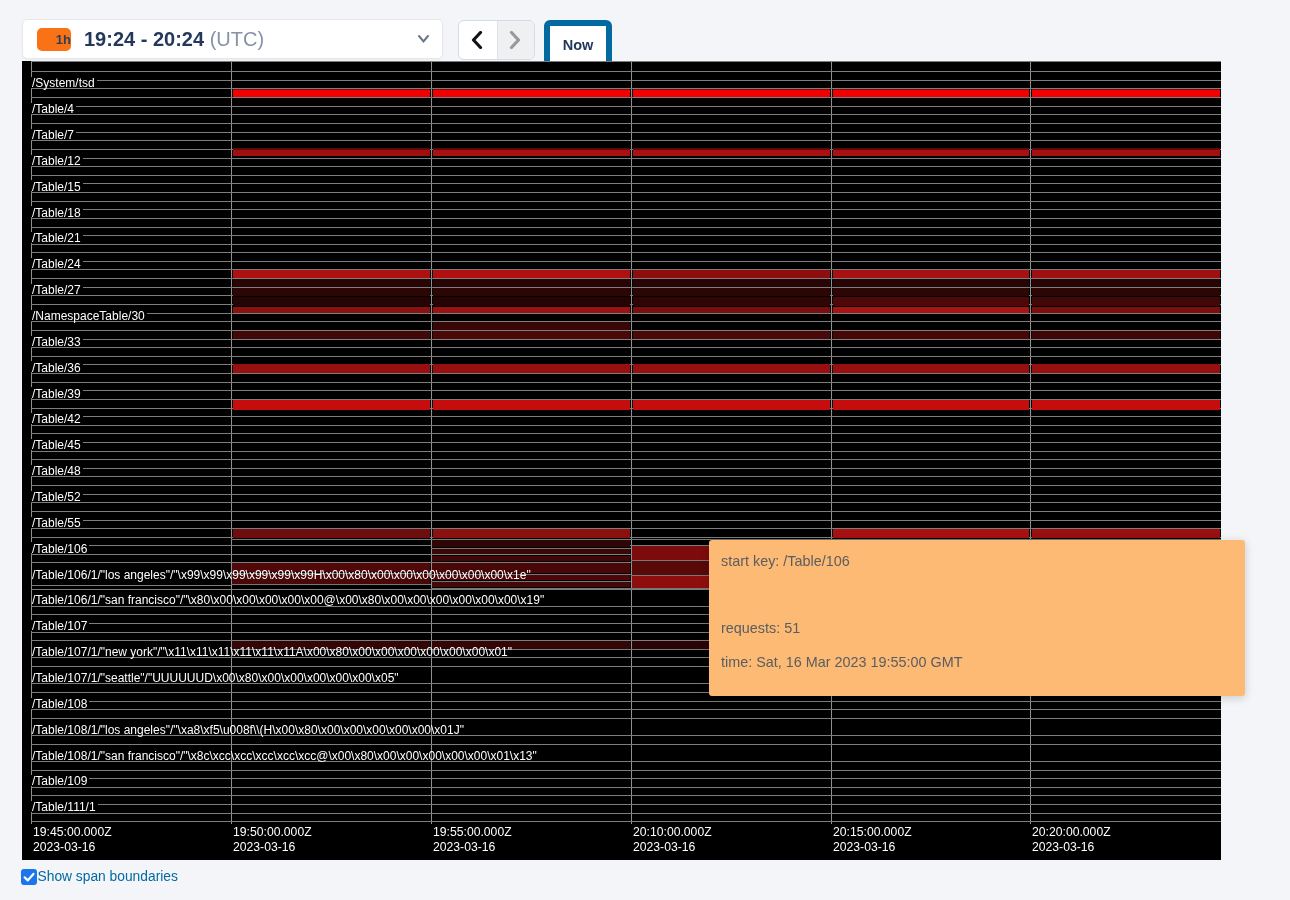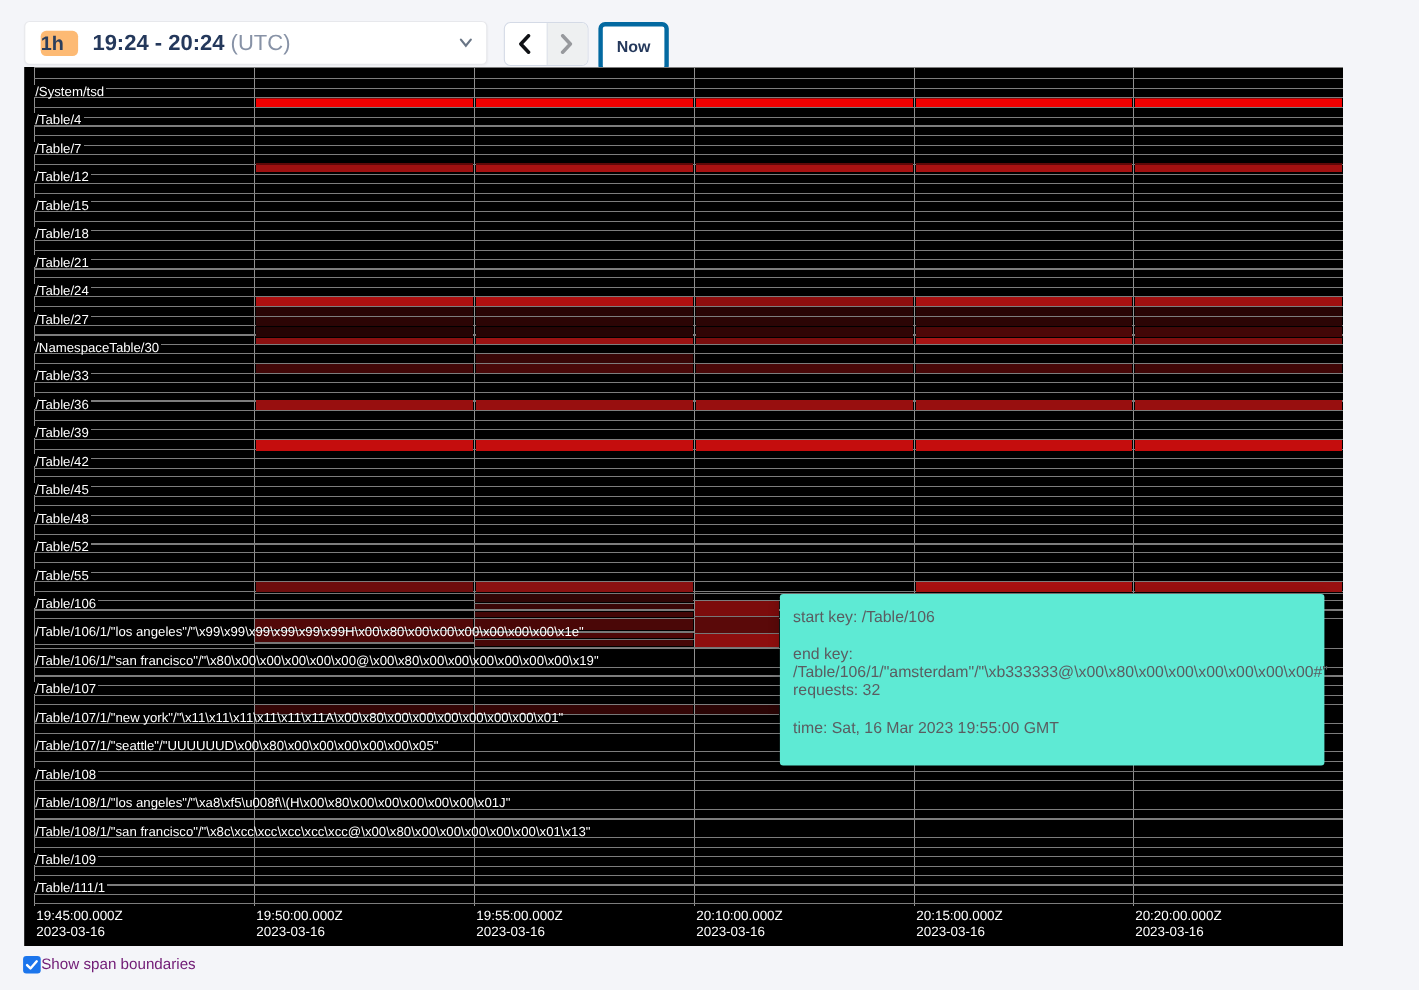--- a/index.html
+++ b/index.html
@@ -1,37 +1,37 @@
 <!DOCTYPE html>
 <html><head><meta charset="utf-8">
 <style>
   html,body{margin:0;padding:0}
   body{width:1290px;height:900px;background:#f4f5f9;font-family:"Liberation Sans",sans-serif;position:relative;overflow:hidden}
   .abs{position:absolute}
 </style></head>
 <body>
 
 <div class="abs" style="left:22px;top:19px;width:419px;height:38px;background:#fff;border:1px solid #e7e8ec;border-radius:5px;box-shadow:0 1px 2px rgba(0,0,0,.04)"></div>
-<div class="abs" style="left:37px;top:27.5px;width:34px;height:23.5px;background:#fdba74;border-radius:5px;text-align:left;line-height:23.5px;font-size:18px;font-weight:bold;color:#2c3e5c">1h</div>
+<div class="abs" style="left:37px;top:27.5px;width:34px;height:23.5px;background:#f97316;border-radius:5px;text-align:right;line-height:23.5px;font-size:13px;font-weight:bold;color:#2c3e5c">1h</div>
 <div class="abs" style="left:84px;top:19px;height:40px;line-height:40px;font-size:20px;color:#24385b"><b>19:24 - 20:24</b> <span style="color:#8792a6">(UTC)</span></div>
 <svg class="abs" style="left:417px;top:34px" width="13" height="10" viewBox="0 0 13 10">
     <path d="M2 2 L6.5 7.5 L11 2" fill="none" stroke="#6a7686" stroke-width="2" stroke-linecap="round"></path>
   </svg>
 
 <div class="abs" style="left:458px;top:20px;width:75px;height:37.5px;border:1px solid #d4dae6;border-radius:6px;background:#fff;overflow:hidden">
   <div class="abs" style="left:37.5px;top:0;width:37.5px;height:37.5px;background:#eef0f1;border-left:1px solid #dfe3ea"></div>
   <svg class="abs" style="left:11px;top:10px" width="14" height="18" viewBox="0 0 14 18">
       <path d="M10.5 1.5 L3.5 9 L10.5 16.5" fill="none" stroke="#101216" stroke-width="3.2" stroke-linecap="round" stroke-linejoin="round"></path>
     </svg>
   <svg class="abs" style="left:49px;top:10px" width="14" height="18" viewBox="0 0 14 18">
       <path d="M3.5 1.5 L10.5 9 L3.5 16.5" fill="none" stroke="#97999d" stroke-width="3.2" stroke-linecap="round" stroke-linejoin="round"></path>
     </svg>
 </div>
 
-<div class="abs" style="left:544px;top:20px;width:56px;height:37.5px;border:4px solid #0369a1;border-radius:6px;background:#fff;text-align:center;line-height:39px;font-size:14.5px;font-weight:bold;color:#24385b">Now</div>
+<div class="abs" style="left:544px;top:20px;width:56px;height:37.5px;border:6px solid #0369a1;border-radius:6px;background:#fff;text-align:center;line-height:39px;font-size:14.5px;font-weight:bold;color:#24385b">Now</div>
 
 <div class="abs" style="left:22px;top:61px;width:1199px;height:588px">
 <svg width="1199" height="799" viewBox="0 0 1199 799" style="display:block" shape-rendering="crispEdges">
 <rect x="0" y="0" width="1199" height="799" fill="#000"></rect>
 <rect x="9" y="0" width="1" height="763" fill="#909090"></rect>
 <rect x="209" y="0" width="1" height="763" fill="#909090"></rect>
 <rect x="409" y="0" width="1" height="763" fill="#909090"></rect>
 <rect x="609" y="0" width="1" height="763" fill="#909090"></rect>
 <rect x="809" y="0" width="1" height="763" fill="#909090"></rect>
 <rect x="1008" y="0" width="1" height="763" fill="#909090"></rect>
@@ -272,25 +272,24 @@
 <text x="611" y="775.3">20:10:00.000Z</text>
 <text x="611" y="790.3">2023-03-16</text>
 <text x="811" y="775.3">20:15:00.000Z</text>
 <text x="811" y="790.3">2023-03-16</text>
 <text x="1010" y="775.3">20:20:00.000Z</text>
 <text x="1010" y="790.3">2023-03-16</text>
 </g>
 </svg>
 </div>
 
-<div class="abs" style="left:708.6px;top:540px;width:495px;height:155.5px;background:#5eead4;border-radius:3px;box-shadow:0 2px 10px rgba(0,0,0,.18);font-size:14.4px;color:#5a5d61">
+<div class="abs" style="left:708.6px;top:540px;width:536px;height:155.5px;background:#fdba74;border-radius:3px;box-shadow:0 2px 10px rgba(0,0,0,.18);font-size:14.4px;color:#5a5d61">
   <div class="abs" style="left:12.4px;top:13px">start key: /Table/106</div>
-  <div class="abs" style="left:12.4px;top:46.7px">end key: /Table/106/1/"amsterdam"/"\xb333333@\x00\x80\x00\x00\x00\x00\x00\x00#"</div>
-  <div class="abs" style="left:12.4px;top:80.4px">requests: 32</div>
+  <div class="abs" style="left:12.4px;top:80.4px">requests: 51</div>
   <div class="abs" style="left:12.4px;top:114.1px">time: Sat, 16 Mar 2023 19:55:00 GMT</div>
 </div>
 
 <div class="abs" style="left:21px;top:869px;width:16px;height:16px;background:#1b75ec;border-radius:3px">
   <svg width="16" height="16" viewBox="0 0 16 16">
       <path d="M3.6 8.3 L6.7 11.4 L12.4 4.9" fill="none" stroke="#fff" stroke-width="2.2" stroke-linecap="round" stroke-linejoin="round"></path>
     </svg>
 </div>
-<div class="abs" style="left:37.5px;top:868.5px;font-size:13.8px;color:#701a75;line-height:16px">Show span boundaries</div>
+<div class="abs" style="left:37.5px;top:868.5px;font-size:13.8px;color:#0369a1;line-height:16px">Show span boundaries</div>
 
 </body></html>

